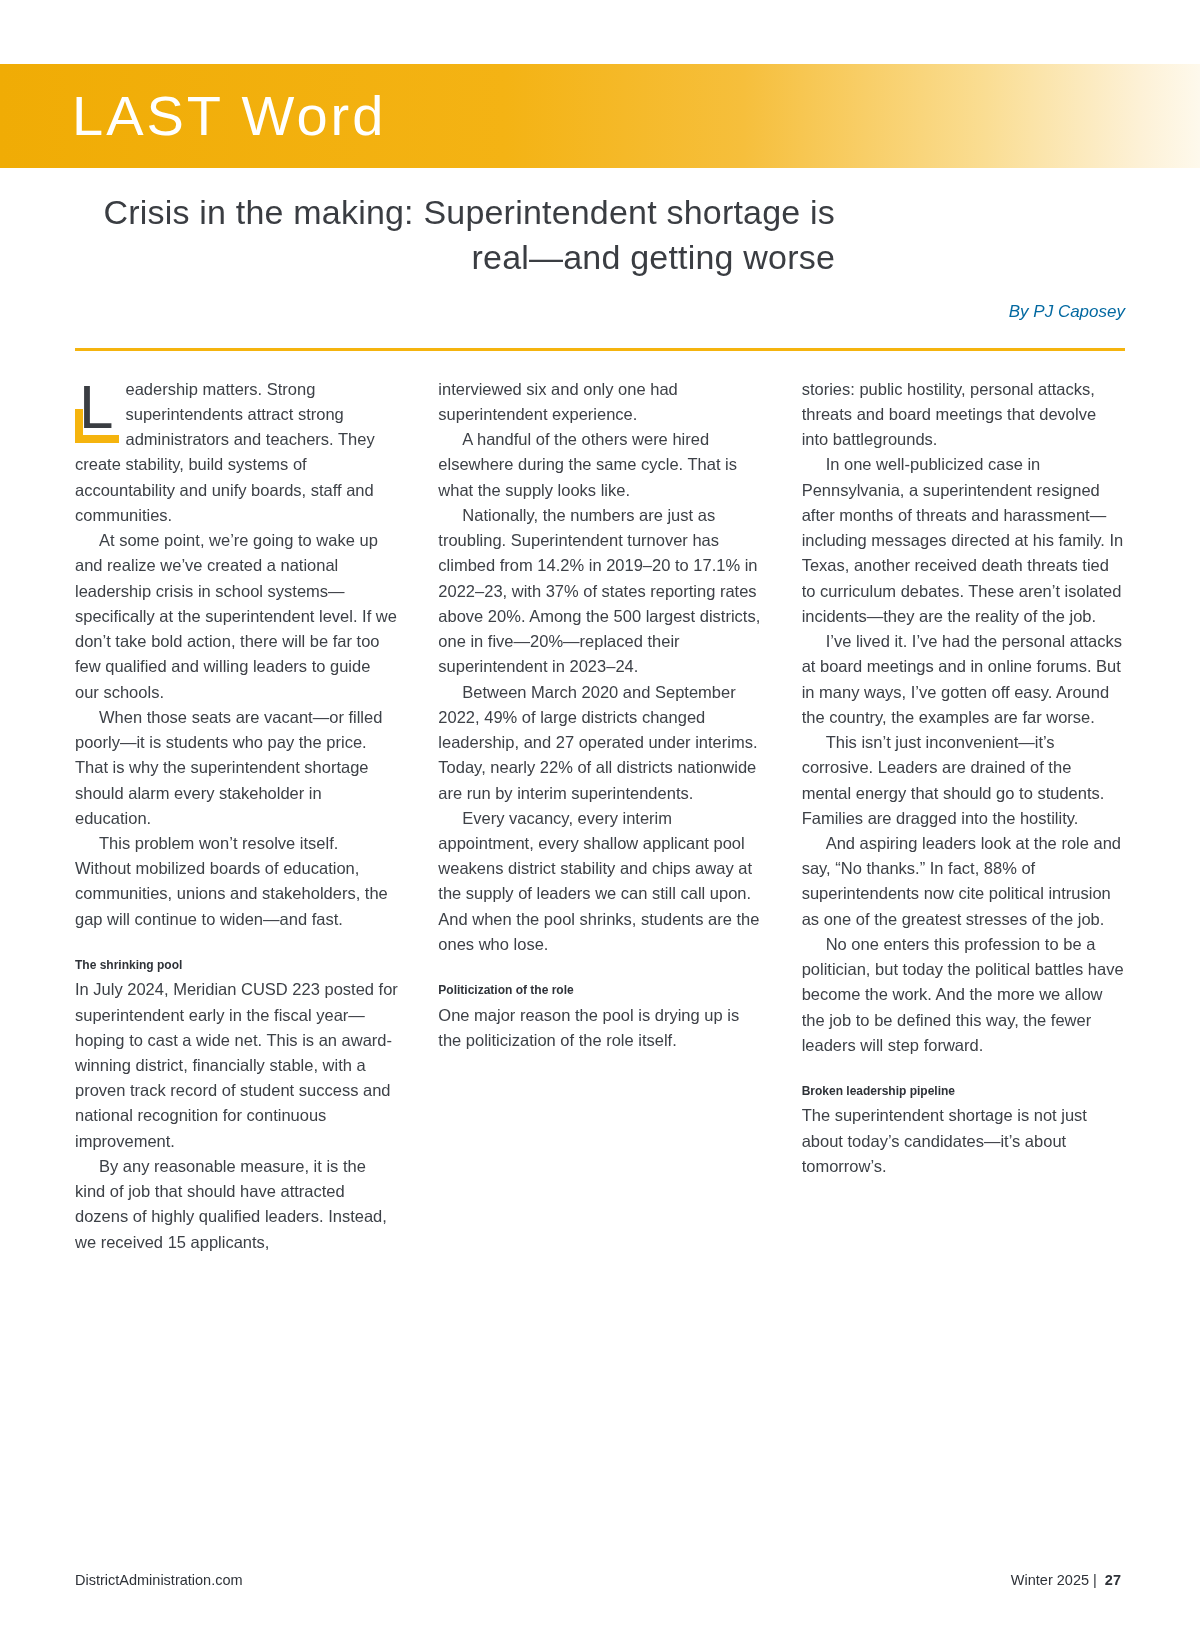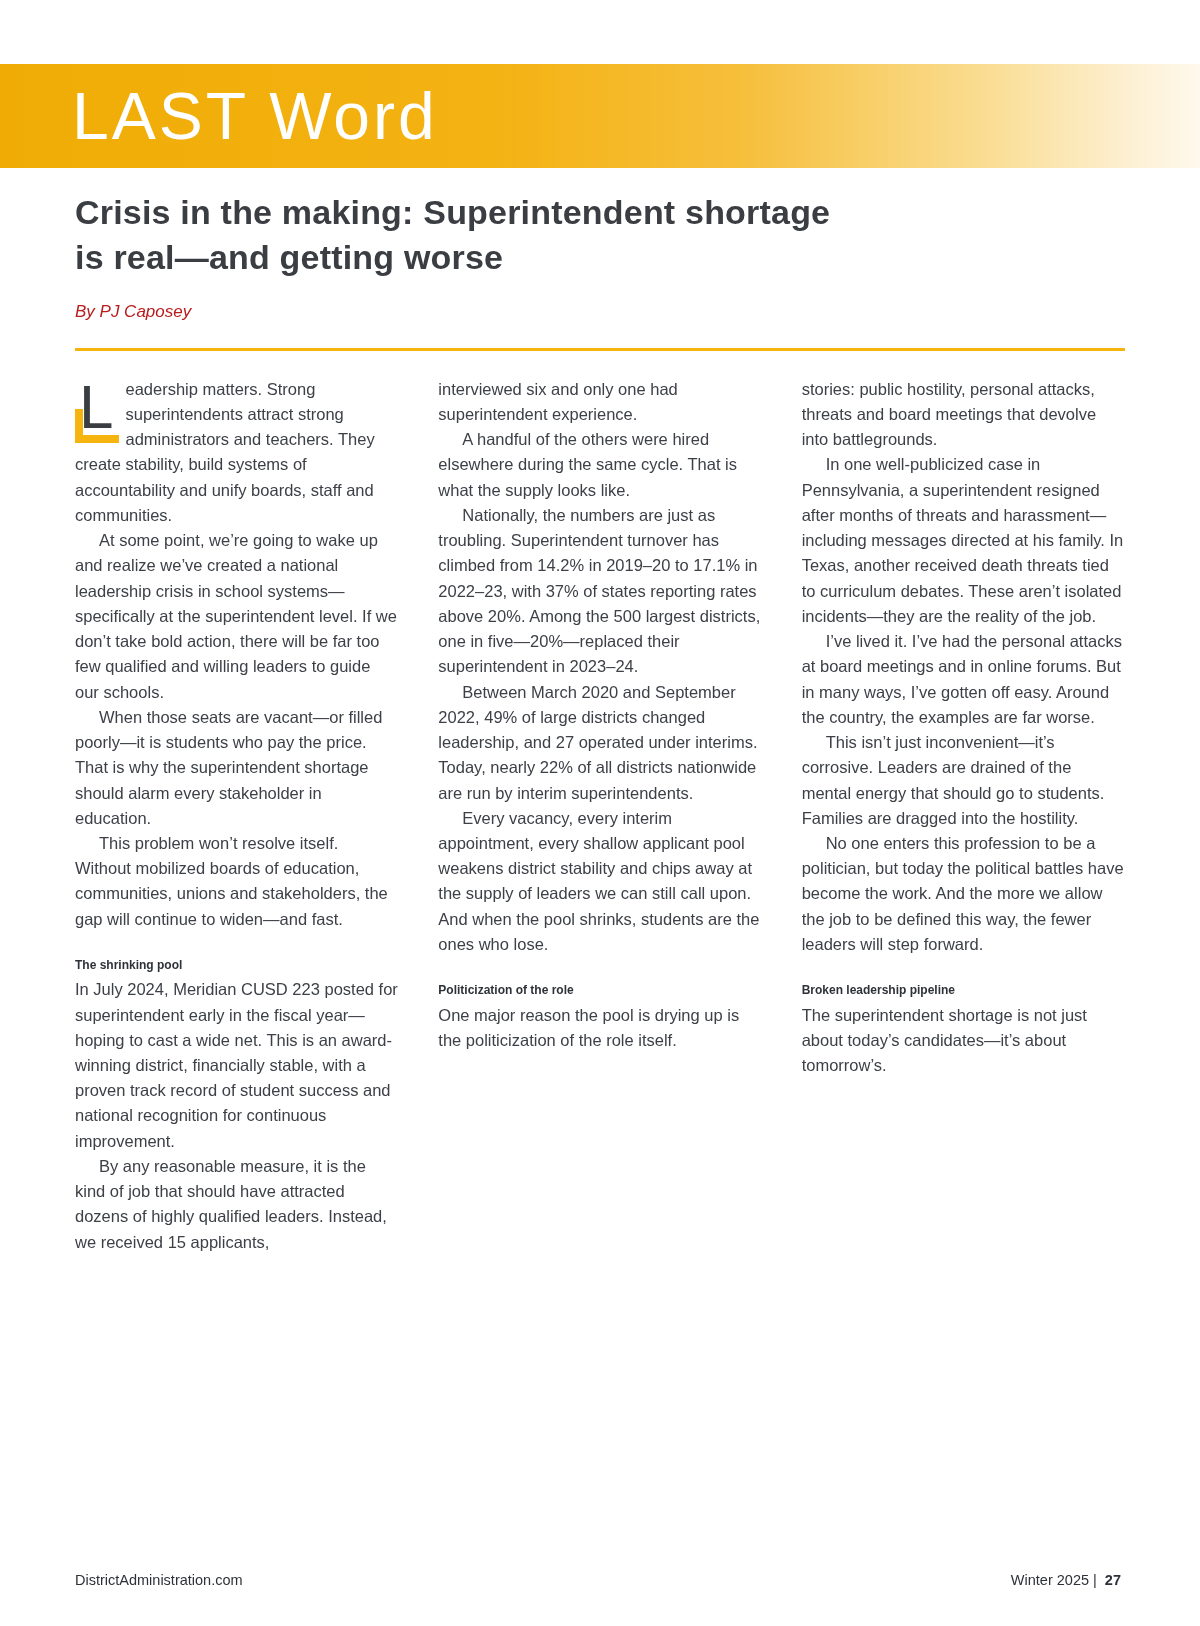--- a/index.html
+++ b/index.html
@@ -18,45 +18,47 @@
     top: 64px;
     left: 0;
     width: 100%;
     height: 104px;
     background: linear-gradient(90deg, #f0ac05 0%, #f4b314 42%, #f6bf3c 62%, #fadd92 82%, #fdf1d6 95%, #fef9ec 100%);
     display: flex;
     align-items: center;
   }
   .banner-title {
     margin-left: 72px;
-    font-size: 66px;
+    font-size: 56px;
     font-weight: 200;
     letter-spacing: 3px;
     color: #ffffff;
     line-height: 1;
   }
   .content {
     position: absolute;
     left: 75px;
     right: 75px;
     top: 190px;
   }
   .article-title {
     font-size: 34px;
     line-height: 1.32;
-    font-weight: 700;
+    font-weight: 400;
     color: #3a3d42;
     max-width: 760px;
     letter-spacing: 0.2px;
+    text-align: right;
   }
   .byline {
     margin-top: 22px;
     font-style: italic;
     font-size: 17px;
-    color: #b91c1c;
+    color: #0369a1;
+    text-align: right;
   }
   .rule {
     margin-top: 26px;
     height: 3px;
     background: #f5b40e;
   }
   .columns {
     display: flex;
     gap: 40px;
     margin-top: 26px;
@@ -139,20 +141,21 @@
           <p class="para indent">Between March 2020 and September 2022, 49% of large districts changed leadership, and 27 operated under interims. Today, nearly 22% of all districts nationwide are run by interim superintendents.</p>
           <p class="para indent">Every vacancy, every interim appointment, every shallow applicant pool weakens district stability and chips away at the supply of leaders we can still call upon. And when the pool shrinks, students are the ones who lose.</p>
           <h3 class="col-heading">Politicization of the role</h3>
           <p class="para">One major reason the pool is drying up is the politicization of the role itself.</p>
         </div>
         <div class="column">
           <p class="para">stories: public hostility, personal attacks, threats and board meetings that devolve into battlegrounds.</p>
           <p class="para indent">In one well-publicized case in Pennsylvania, a superintendent resigned after months of threats and harassment—including messages directed at his family. In Texas, another received death threats tied to curriculum debates. These aren’t isolated incidents—they are the reality of the job.</p>
           <p class="para indent">I’ve lived it. I’ve had the personal attacks at board meetings and in online forums. But in many ways, I’ve gotten off easy. Around the country, the examples are far worse.</p>
           <p class="para indent">This isn’t just inconvenient—it’s corrosive. Leaders are drained of the mental energy that should go to students. Families are dragged into the hostility.</p>
+          <p class="para indent">And aspiring leaders look at the role and say, “No thanks.” In fact, 88% of superintendents now cite political intrusion as one of the greatest stresses of the job.</p>
           <p class="para indent">No one enters this profession to be a politician, but today the political battles have become the work. And the more we allow the job to be defined this way, the fewer leaders will step forward.</p>
           <h3 class="col-heading">Broken leadership pipeline</h3>
           <p class="para">The superintendent shortage is not just about today’s candidates—it’s about tomorrow’s.</p>
         </div>
       </div>
   </div>
 
   <div class="footer">
     <div>DistrictAdministration.com</div>
     <div class="issue-wrap">

